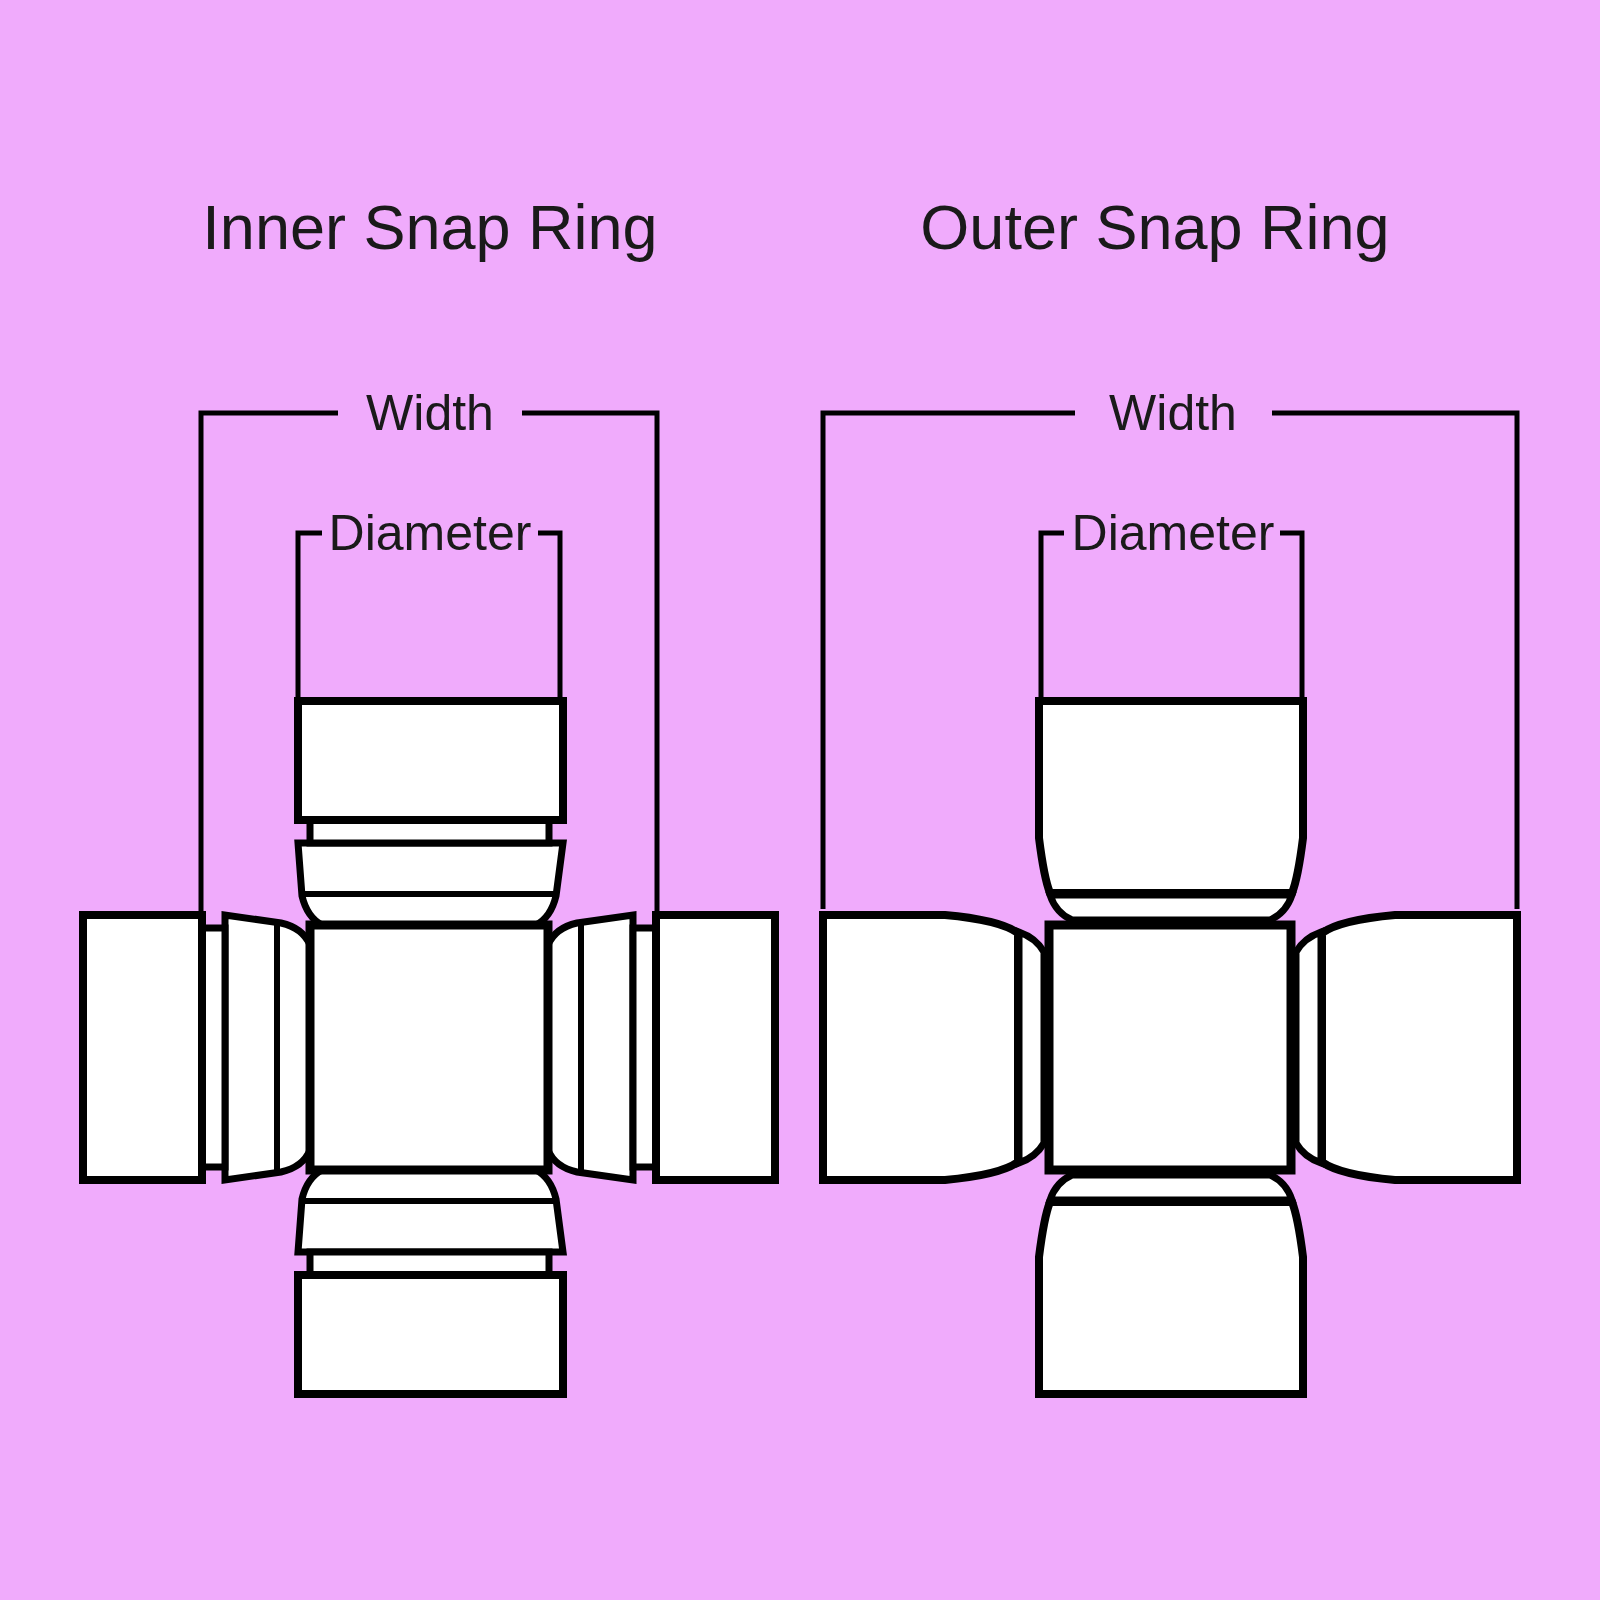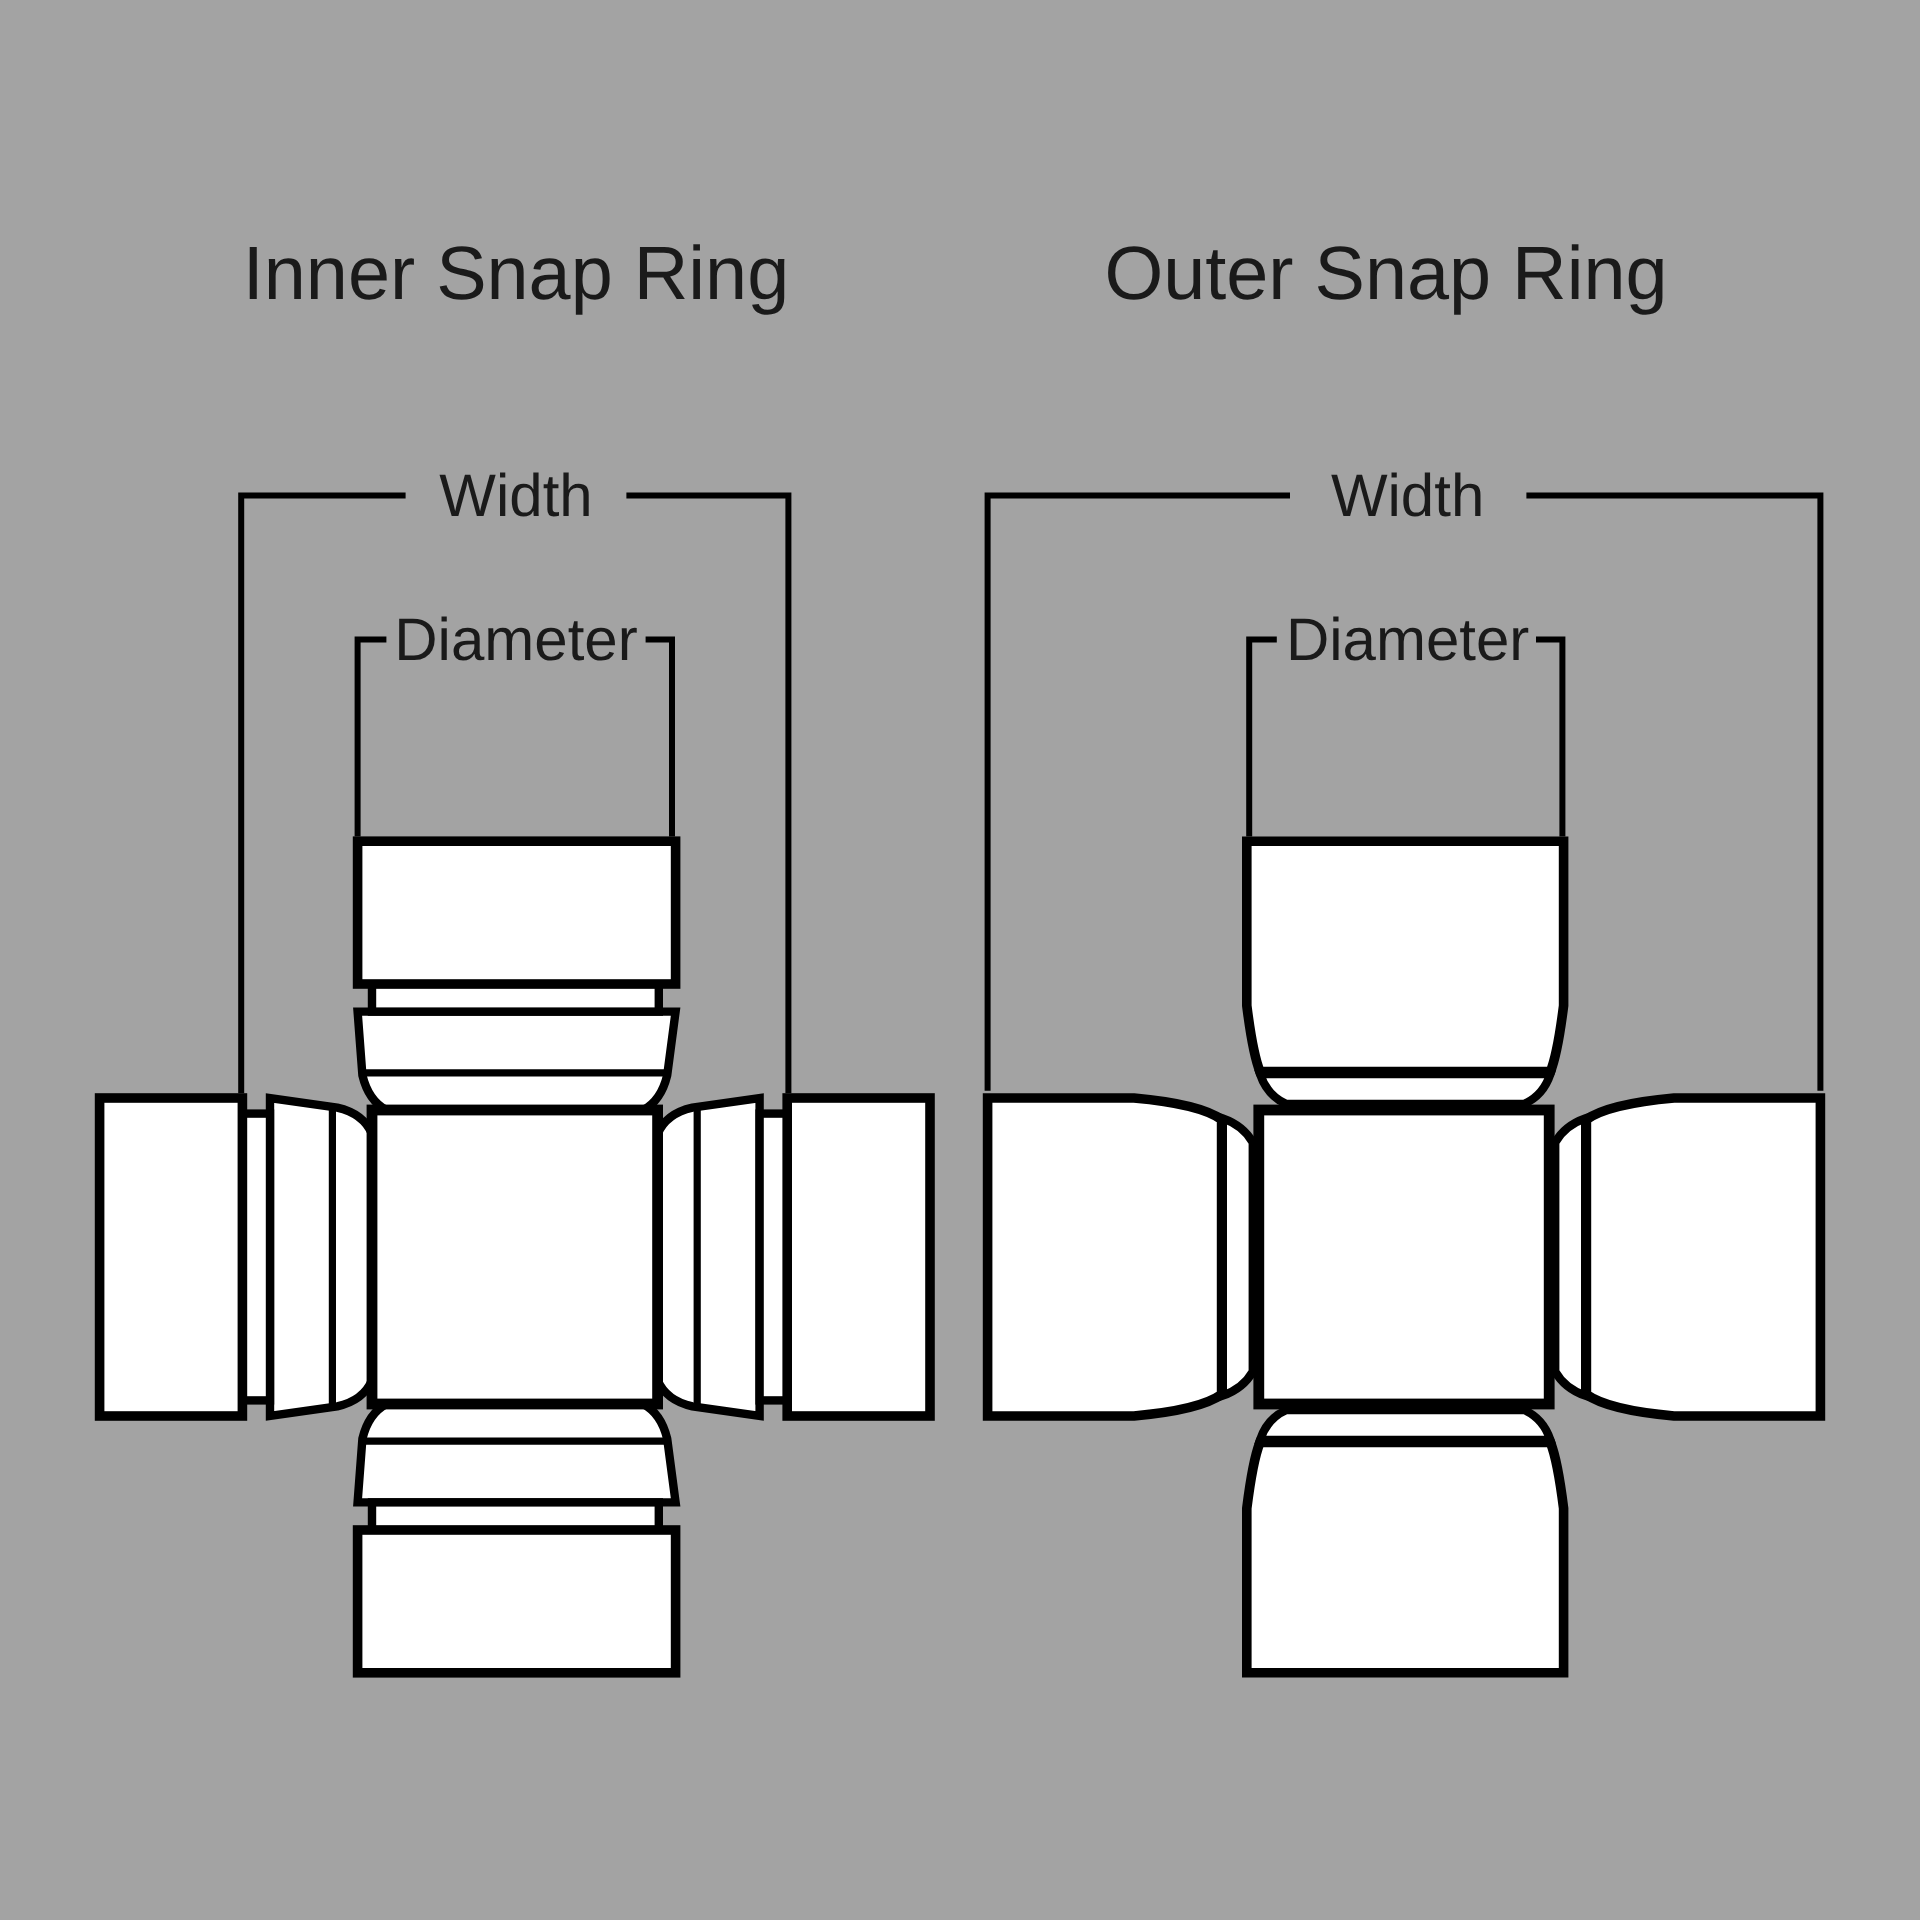--- a/index.html
+++ b/index.html
@@ -4,21 +4,21 @@
 <style>
   html, body {
     margin: 0;
     padding: 0;
     background: #ffffff;
   }
   .stage {
     position: relative;
     width: 1600px;
     height: 1600px;
-    background: #a3a3a3;
+    background: #f0abfc;
     overflow: hidden;
     font-family: "Liberation Sans", sans-serif;
   }
   svg { display: block; }
   .part {
     fill: #ffffff;
     stroke: #000000;
   }
   .dimline {
     fill: none;

